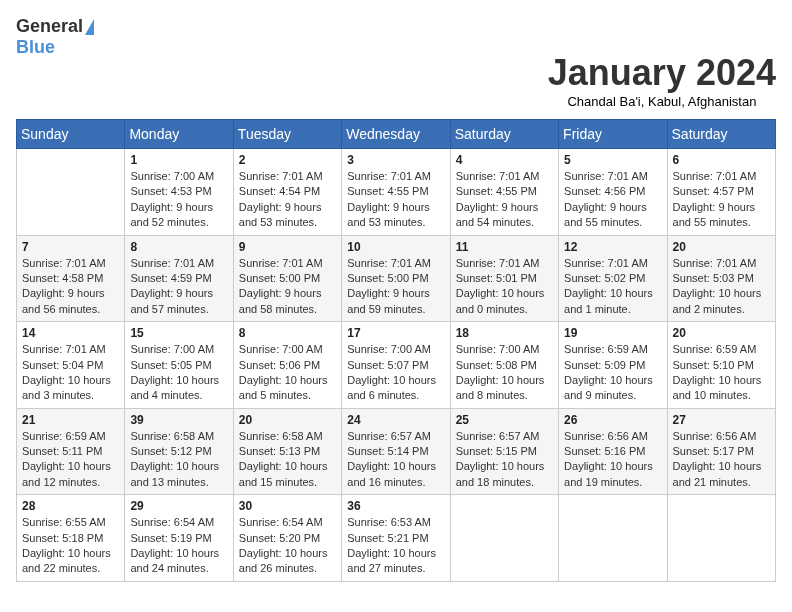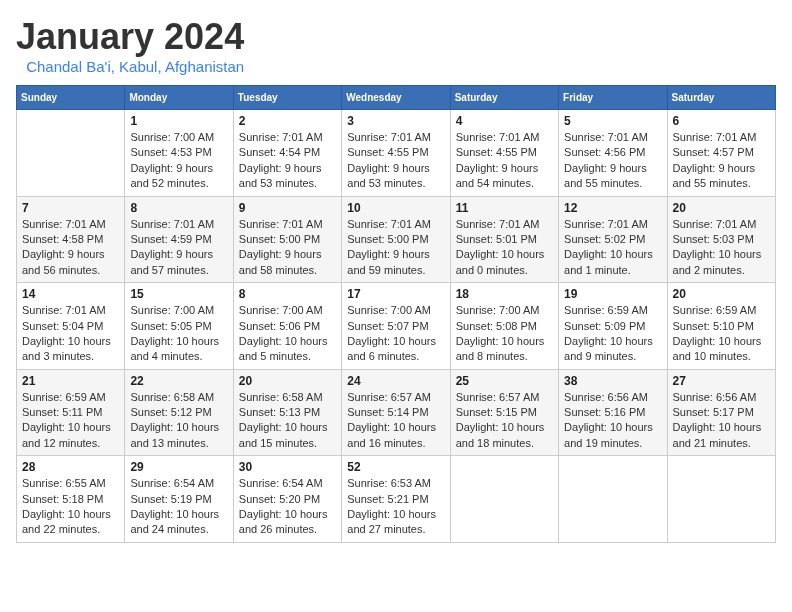--- a/index.html
+++ b/index.html
@@ -35,38 +35,40 @@
       display: flex;
       align-items: center;
     }
     .title-block {
       text-align: right;
     }
     .title-block h1 {
       font-size: 36px;
       font-weight: bold;
       color: #333;
+      margin-top: 36px;
     }
     .title-block h2 {
-      font-size: 15px;
+      font-size: 13px;
       font-weight: normal;
-      color: #3b82f6;
+      color: #000000;
+      text-align: center;
     }
     .calendar {
       width: 100%;
       border-collapse: collapse;
       font-size: 11px;
     }
     .calendar thead tr th {
       background-color: #3a6eb5;
       color: #fff;
       padding: 6px 4px;
       text-align: left;
-      font-size: 10px;
-      font-weight: bold;
+      font-size: 14px;
+      font-weight: normal;
       border: 1px solid #2a5aa0;
     }
     .calendar tbody tr td {
       border: 1px solid #ccc;
       vertical-align: top;
       padding: 4px 5px;
       width: 108px;
       min-height: 80px;
       background: #fff;
     }
@@ -86,20 +88,29 @@
       line-height: 1.4;
     }
     .empty-cell {
       background: #fff !important;
     }
   </style>
 </head>
 <body>
 
 <div class="header">
+  <div class="logo">
+    <div class="logo-row">
+      <span class="logo-general">General</span>
+      <span style="display:inline-block;width:0;height:0;border-left:9px solid transparent;border-bottom:16px solid #4a90d9;margin-left:2px;"></span>
+    </div>
+    <div>
+      <span class="logo-blue">Blue</span>
+    </div>
+  </div>
   <div class="title-block">
     <h1>January 2024</h1>
     <h2>Chandal Ba'i, Kabul, Afghanistan</h2>
   </div>
 </div>
 
 <table class="calendar">
   <thead>
     <tr>
     <th>Sunday</th>
@@ -198,37 +209,37 @@
           <span class="day-num">20</span>
           <div class="day-detail">Sunrise: 6:59 AM<br>Sunset: 5:10 PM<br>Daylight: 10 hours<br>and 10 minutes.</div>
         </td>
       </tr>
       <tr>
         <td>
           <span class="day-num">21</span>
           <div class="day-detail">Sunrise: 6:59 AM<br>Sunset: 5:11 PM<br>Daylight: 10 hours<br>and 12 minutes.</div>
         </td>
         <td>
-          <span class="day-num">22</span>
+          <span class="day-num">39</span>
           <div class="day-detail">Sunrise: 6:58 AM<br>Sunset: 5:12 PM<br>Daylight: 10 hours<br>and 13 minutes.</div>
         </td>
         <td>
           <span class="day-num">20</span>
           <div class="day-detail">Sunrise: 6:58 AM<br>Sunset: 5:13 PM<br>Daylight: 10 hours<br>and 15 minutes.</div>
         </td>
         <td>
           <span class="day-num">24</span>
           <div class="day-detail">Sunrise: 6:57 AM<br>Sunset: 5:14 PM<br>Daylight: 10 hours<br>and 16 minutes.</div>
         </td>
         <td>
           <span class="day-num">25</span>
           <div class="day-detail">Sunrise: 6:57 AM<br>Sunset: 5:15 PM<br>Daylight: 10 hours<br>and 18 minutes.</div>
         </td>
         <td>
-          <span class="day-num">38</span>
+          <span class="day-num">26</span>
           <div class="day-detail">Sunrise: 6:56 AM<br>Sunset: 5:16 PM<br>Daylight: 10 hours<br>and 19 minutes.</div>
         </td>
         <td>
           <span class="day-num">27</span>
           <div class="day-detail">Sunrise: 6:56 AM<br>Sunset: 5:17 PM<br>Daylight: 10 hours<br>and 21 minutes.</div>
         </td>
       </tr>
       <tr>
         <td>
           <span class="day-num">28</span>
@@ -236,21 +247,21 @@
         </td>
         <td>
           <span class="day-num">29</span>
           <div class="day-detail">Sunrise: 6:54 AM<br>Sunset: 5:19 PM<br>Daylight: 10 hours<br>and 24 minutes.</div>
         </td>
         <td>
           <span class="day-num">30</span>
           <div class="day-detail">Sunrise: 6:54 AM<br>Sunset: 5:20 PM<br>Daylight: 10 hours<br>and 26 minutes.</div>
         </td>
         <td>
-          <span class="day-num">52</span>
+          <span class="day-num">36</span>
           <div class="day-detail">Sunrise: 6:53 AM<br>Sunset: 5:21 PM<br>Daylight: 10 hours<br>and 27 minutes.</div>
         </td>
         <td class="empty-cell"></td>
         <td class="empty-cell"></td>
         <td class="empty-cell"></td>
       </tr>
     </tbody>
 </table>
 
 </body></html>

